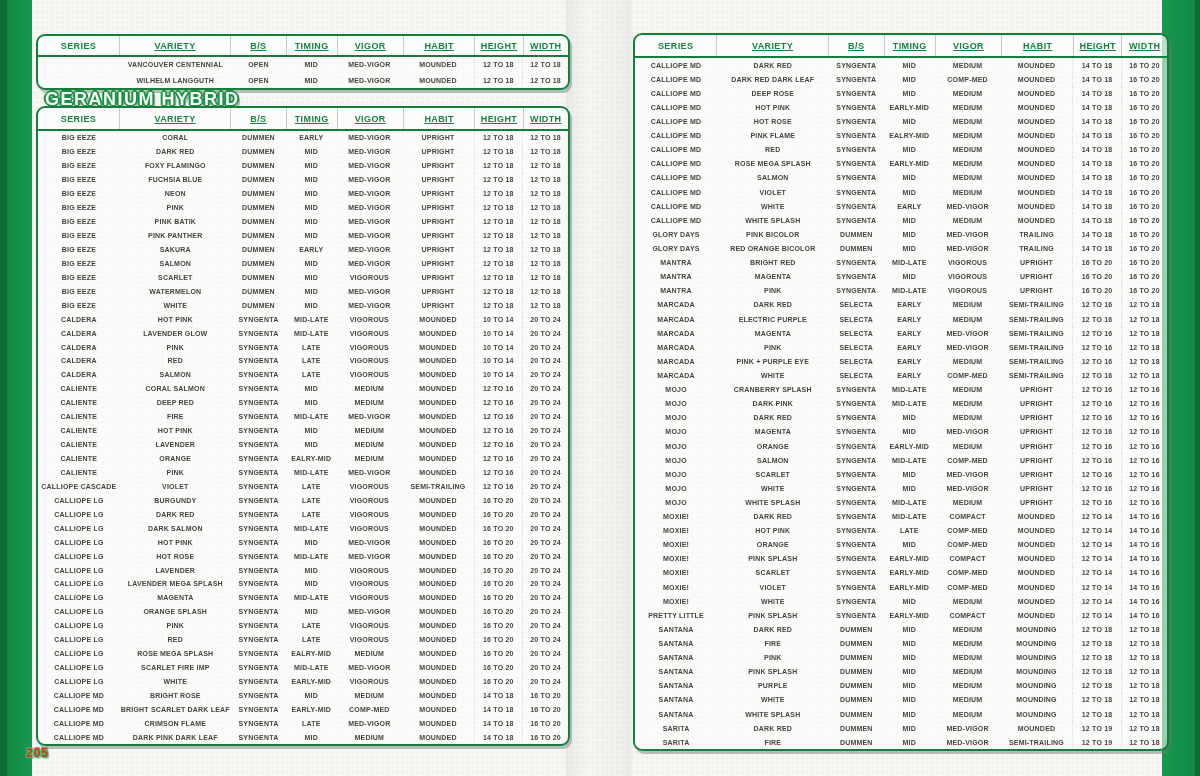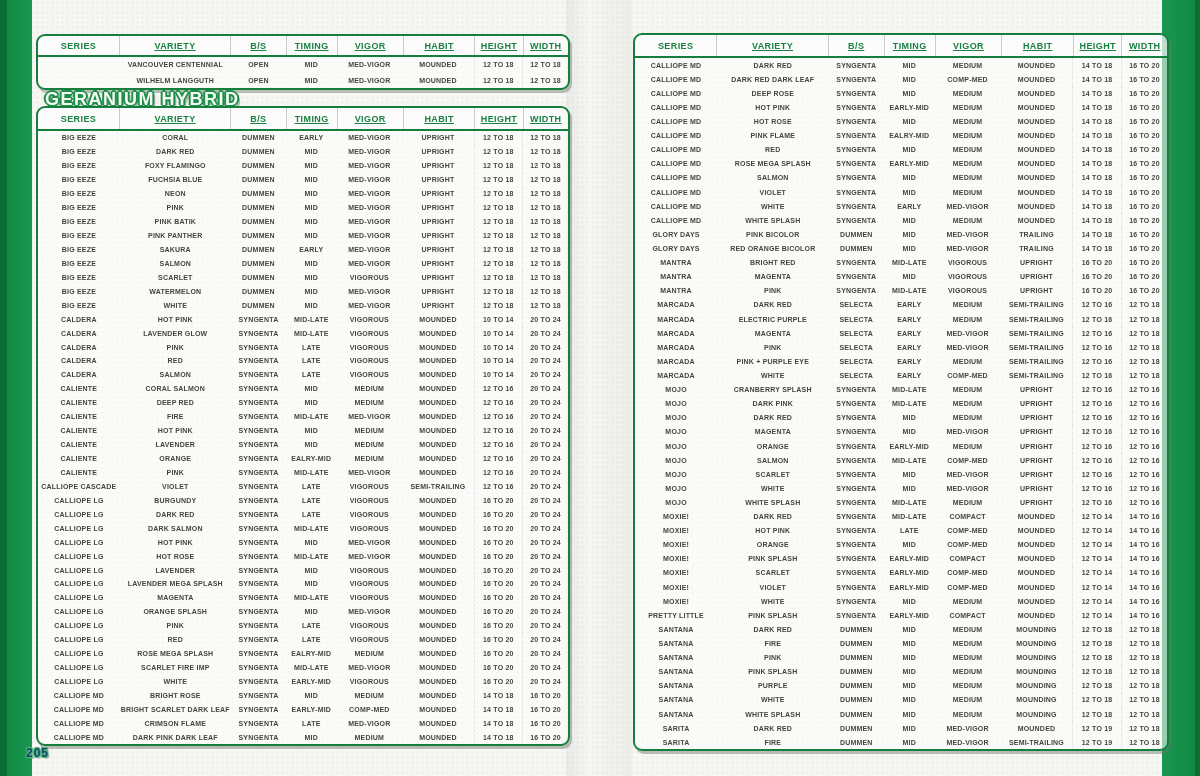--- a/index.html
+++ b/index.html
@@ -68,21 +68,21 @@
     color:#f4fbf6;
     text-shadow:
       -1px -1px 0 #1f8f47, 1px -1px 0 #1f8f47, -1px 1px 0 #1f8f47, 1px 1px 0 #1f8f47,
       -2px 0 0 #1f8f47, 2px 0 0 #1f8f47, 0 -2px 0 #1f8f47, 0 2px 0 #1f8f47,
       3px 3px 0 rgba(125,135,128,0.55);
     text-align: right;
   }
   .page-number{
     position:absolute;
     font-size:12px;font-weight:900;letter-spacing:1px;
-    color:#0c4a6e;
+    color:#c2410c;
     text-shadow:
       -1px -1px 0 #53b378, 1px -1px 0 #53b378, -1px 1px 0 #53b378, 1px 1px 0 #53b378,
       2px 2px 0 rgba(125,135,128,0.4);
   }
   .page-number.left{left:26px;top:746px;}
   .page-number.right{left:1142px;top:747px;margin-top:48px;}
 </style>
 </head>
 <body>
 

